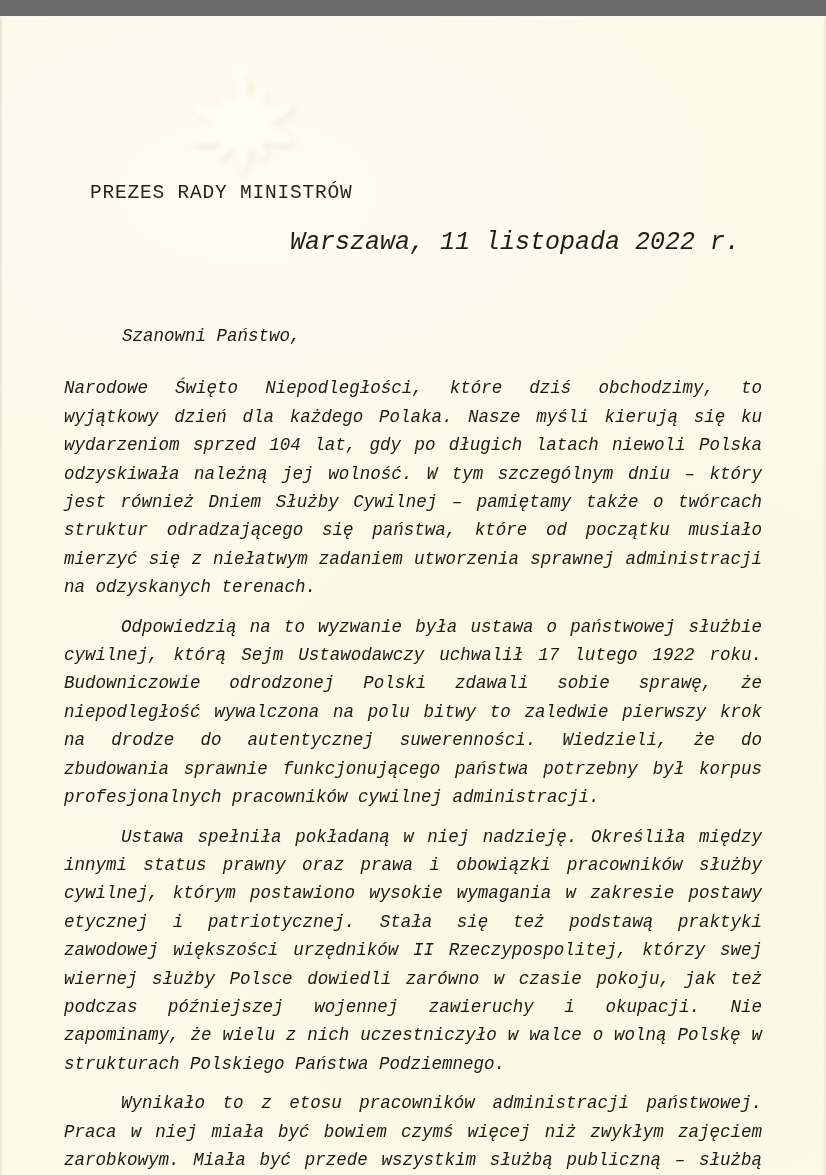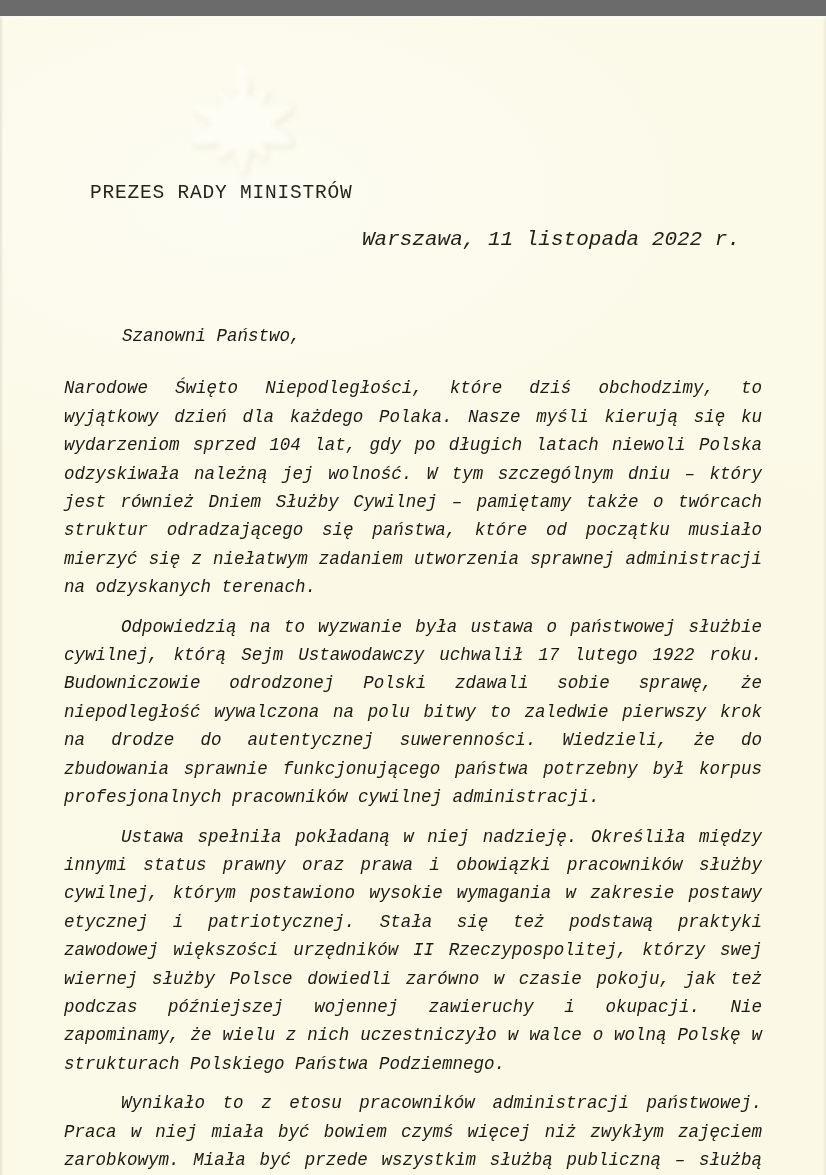--- a/index.html
+++ b/index.html
@@ -47,21 +47,21 @@
     font-size: 19.5px;
     letter-spacing: 0.8px;
     color: #29231b;
     white-space: nowrap;
   }
   .dateline {
     position: absolute;
     right: 86px;
     top: 212px;
     font-style: italic;
-    font-size: 21px;
+    font-size: 25px;
     color: #211d17;
     white-space: nowrap;
   }
   .letter-body {
     position: absolute;
     left: 64px;
     top: 306px;
     width: 698px;
     font-style: italic;
     font-size: 17.5px;

